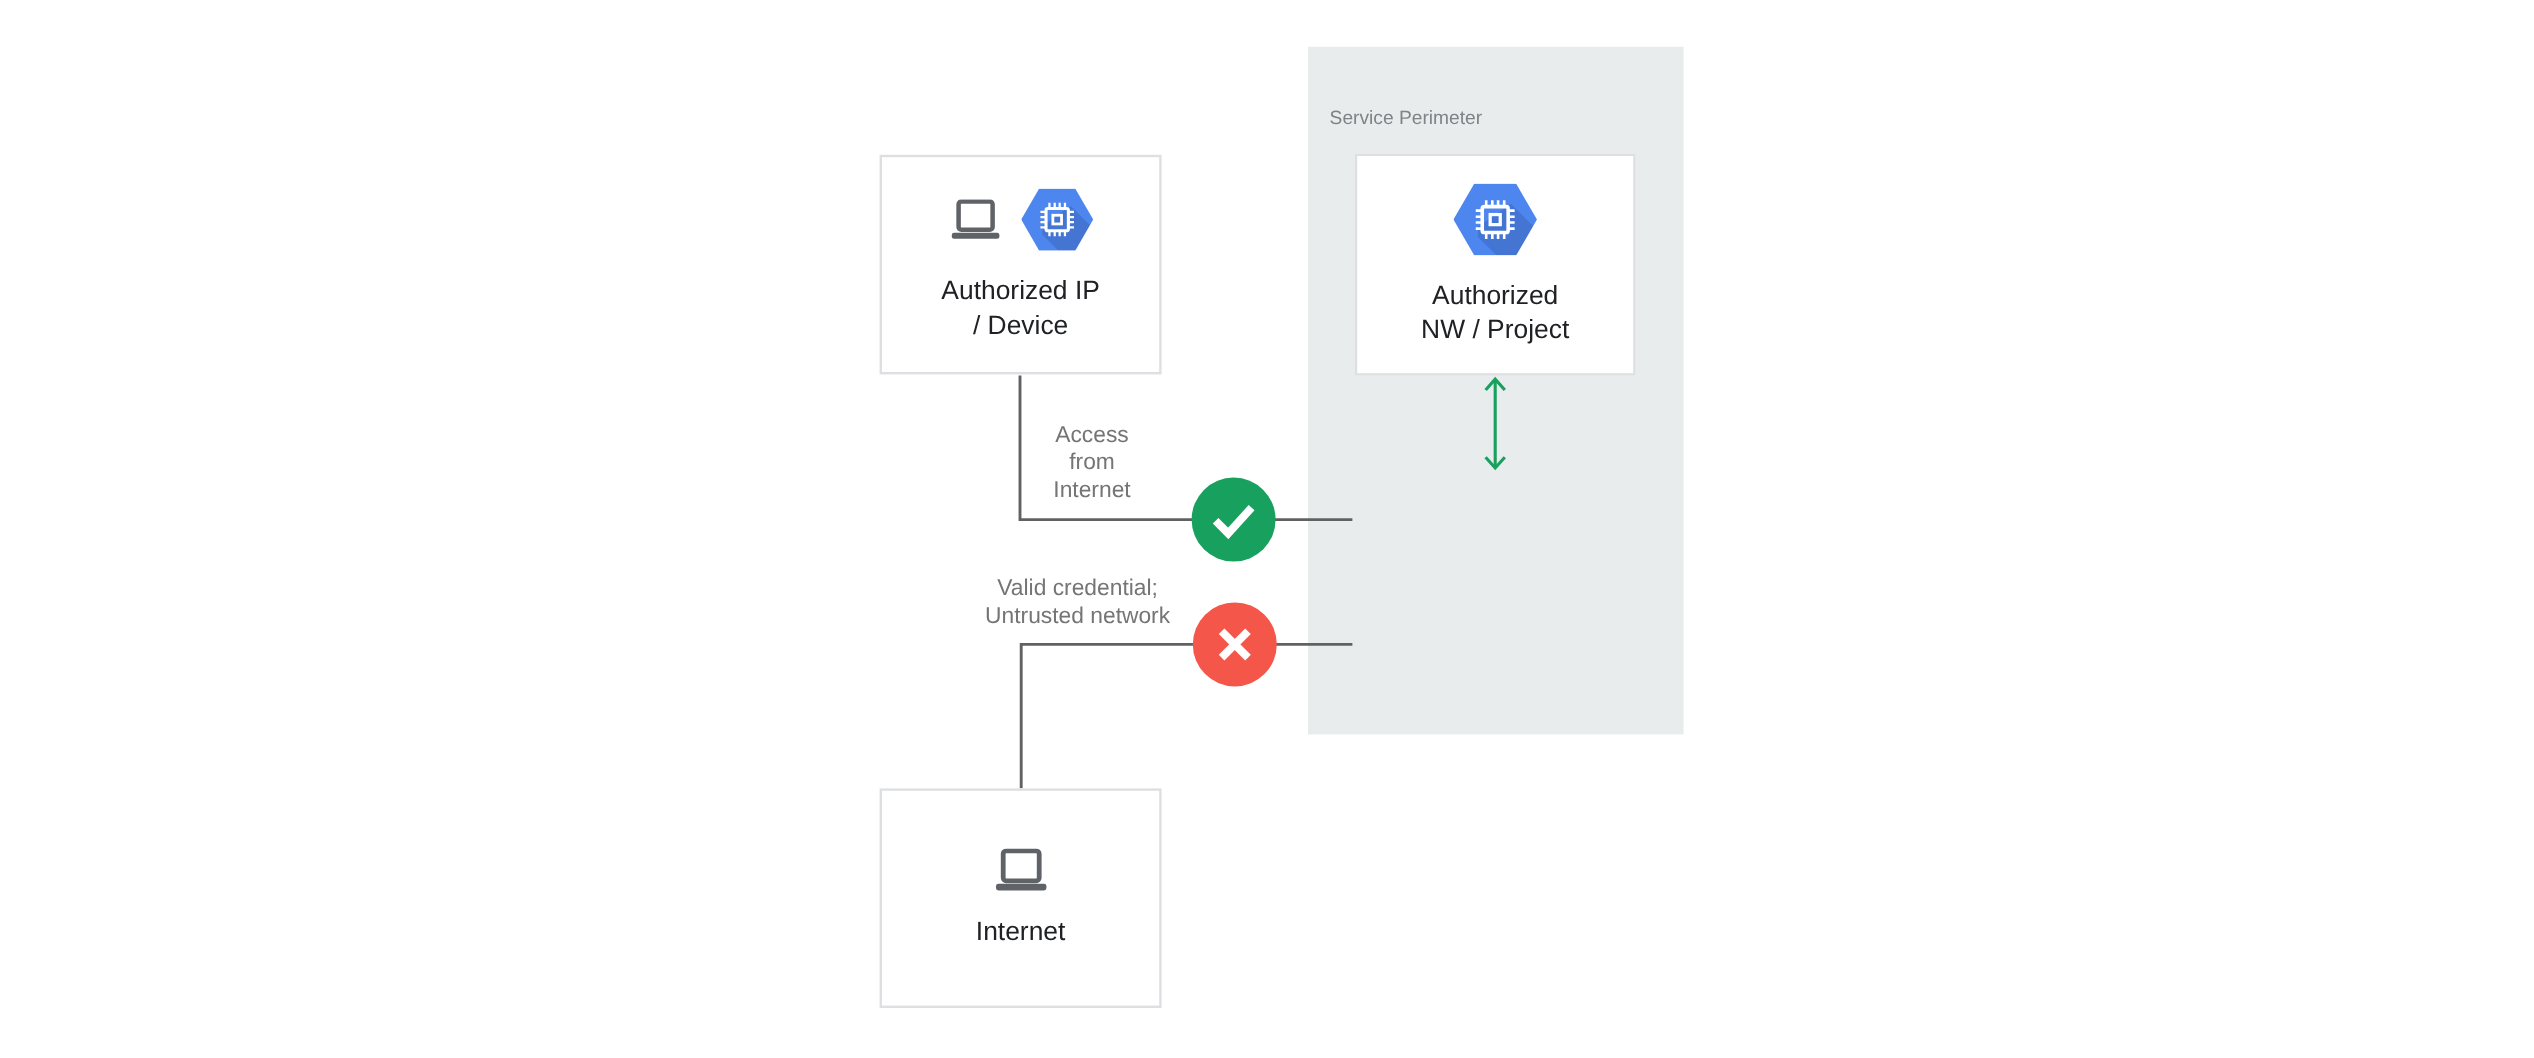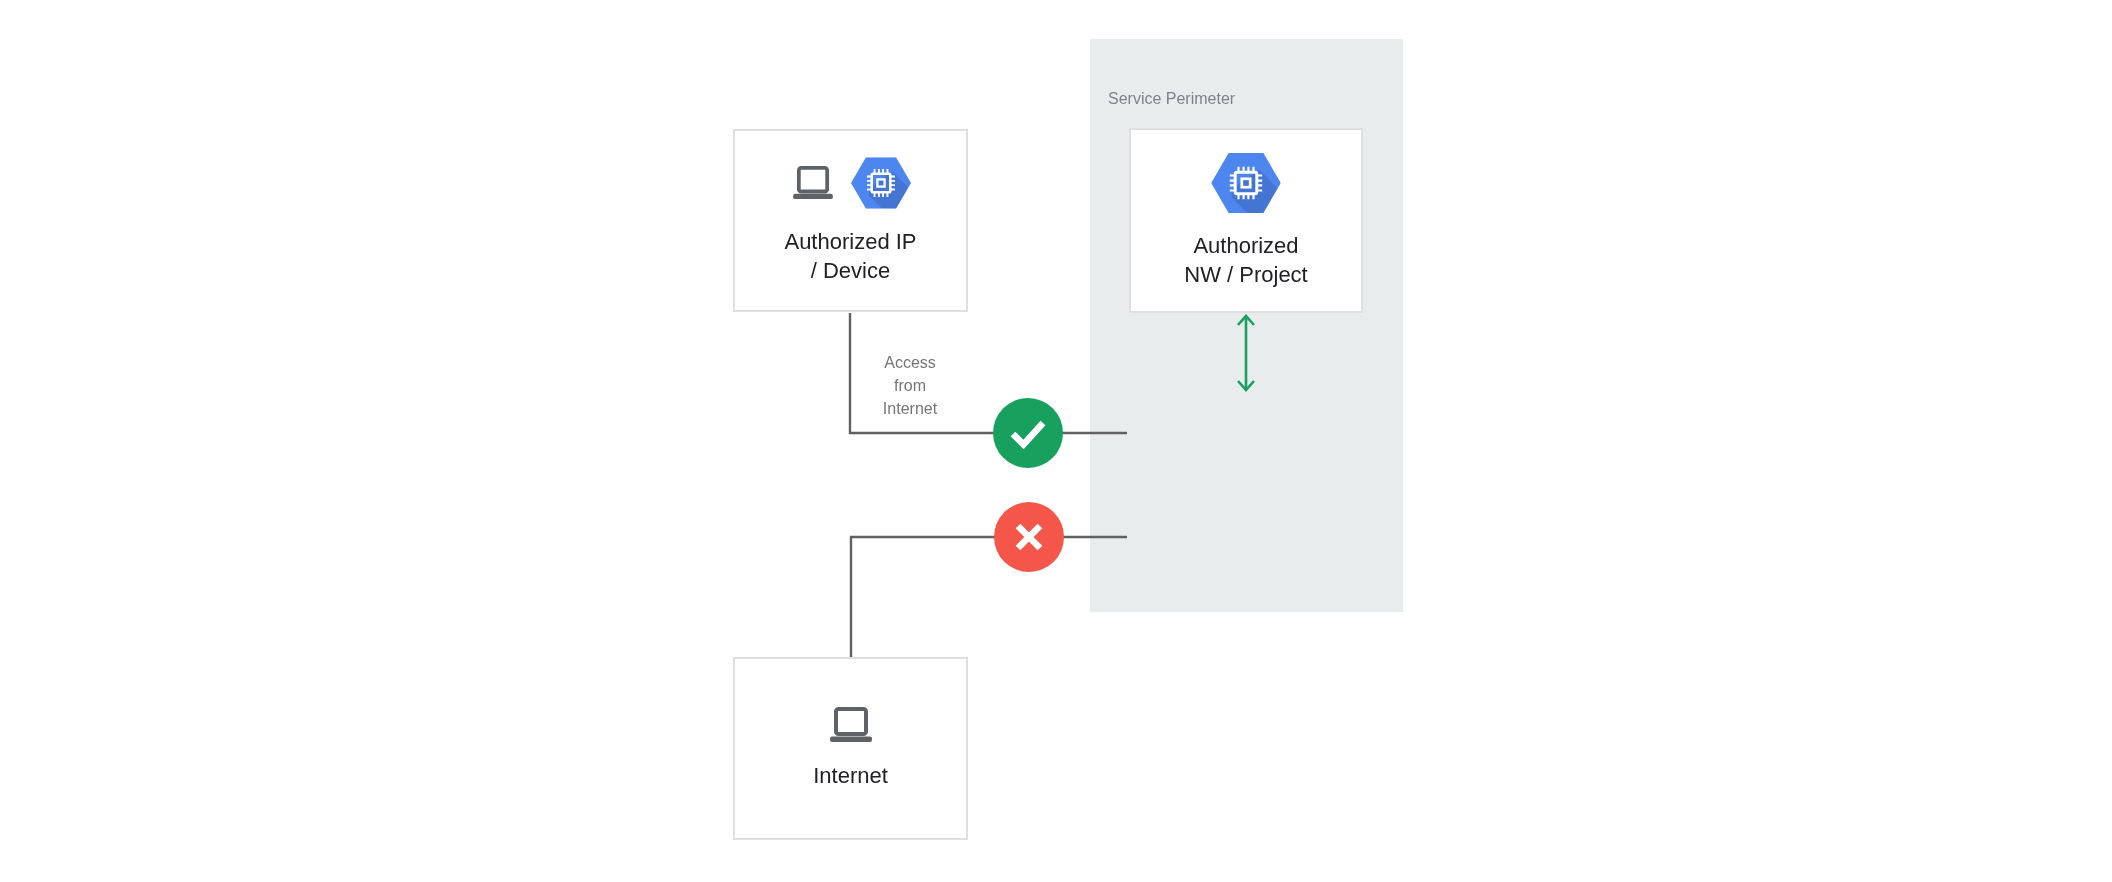--- a/index.html
+++ b/index.html
@@ -56,21 +56,21 @@
   }
   .node-label {
     font-size: 22px;
     line-height: 29px;
     color: #202124;
     text-align: center;
     white-space: pre-line;
   }
   .edge-label {
     position: absolute;
-    font-size: 16px;
+    font-size: 19px;
     line-height: 23px;
     color: #757575;
     text-align: center;
     white-space: pre-line;
     z-index: 2;
   }
   .edge-label-access { left: 840px; top: 351px; width: 140px; }
   .edge-label-valid  { left: 788px; top: 479px; width: 220px; }
   .status-circle {
     position: absolute;
@@ -175,20 +175,22 @@
   <div class="node node-internet">
     <svg width="46" height="36" viewBox="0 0 46 36">
         <use href="#icon-laptop"></use>
       </svg>
     <div class="node-label">Internet</div>
   </div>
 
   <div class="edge-label edge-label-access">Access
 from
 Internet</div>
+  <div class="edge-label edge-label-valid">Valid credential;
+Untrusted network</div>
 
   <div class="status-circle status-allowed">
     <svg width="70" height="70" viewBox="0 0 70 70">
       <polyline points="20,36 30.5,46.5 50,25" fill="none" stroke="#ffffff" stroke-width="6.6"></polyline>
     </svg>
   </div>
   <div class="status-circle status-denied">
     <svg width="70" height="70" viewBox="0 0 70 70">
       <line x1="24" y1="24" x2="46" y2="46" stroke="#ffffff" stroke-width="6.6"></line>
       <line x1="46" y1="24" x2="24" y2="46" stroke="#ffffff" stroke-width="6.6"></line>

